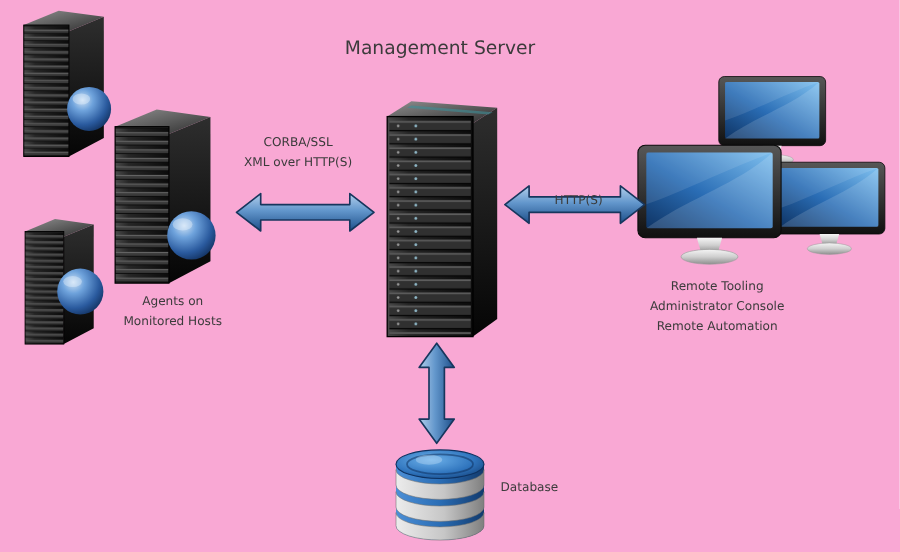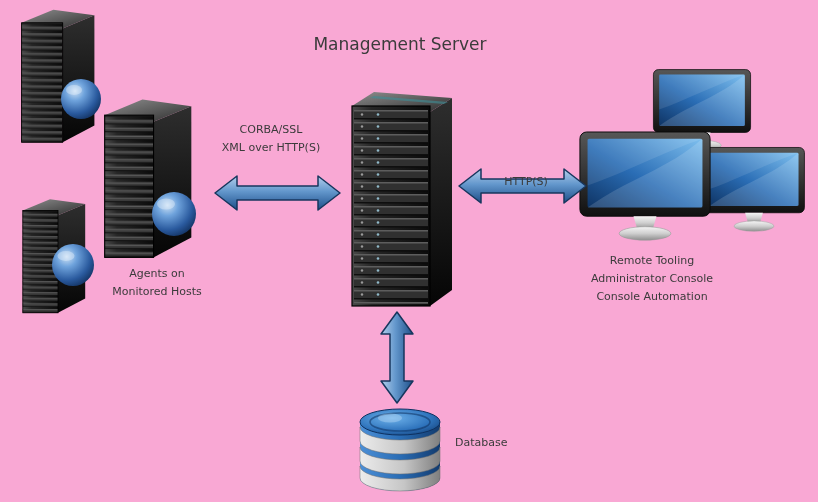--- a/index.html
+++ b/index.html
@@ -166,18 +166,18 @@
   <div class="label" style="left:476px; top:153px; width:100px;margin-top:20px;">HTTP(S)</div>
 
   <div class="label" style="left:72px; top:265px; width:170px;">
     <div>Agents on</div>
     <div>Monitored Hosts</div>
   </div>
 
   <div class="label" style="left:552px; top:252px; width:200px;">
     <div>Remote Tooling</div>
     <div>Administrator Console</div>
-    <div>Console Automation</div>
+    <div>Remote Automation</div>
   </div>
 
   <div class="label left-align" style="left:455px; top:434px; width:110px;">Database</div>
 
 </div>
 
 </body></html>

